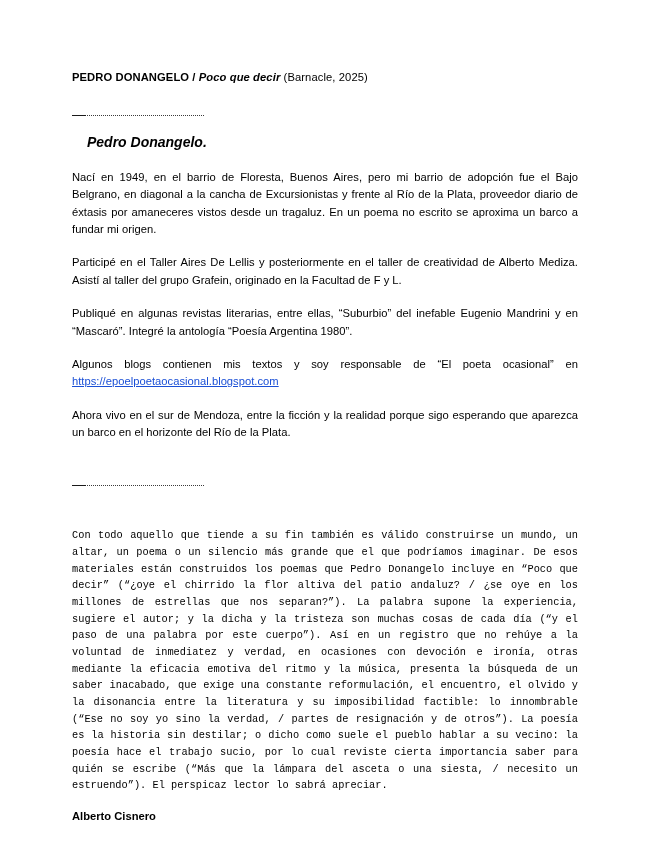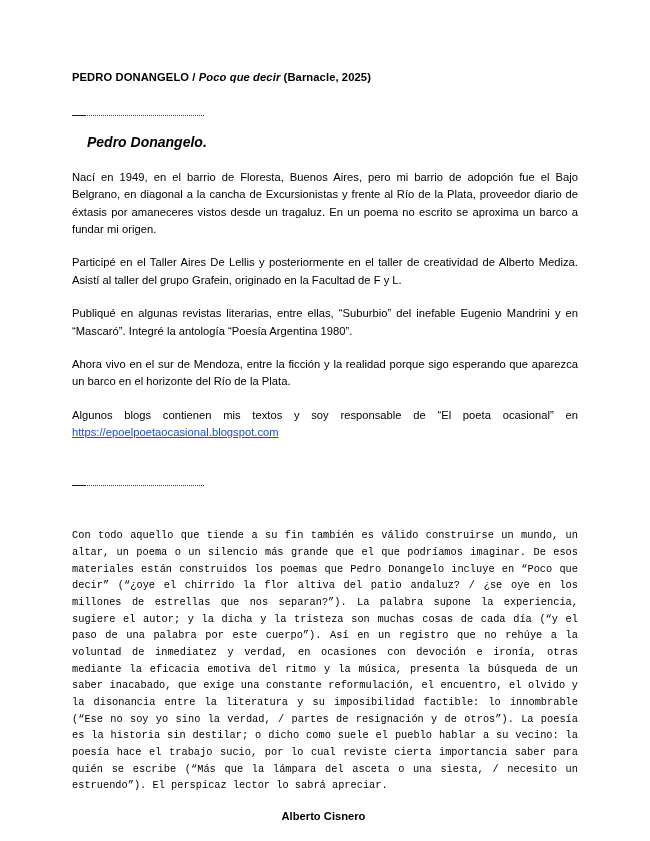--- a/index.html
+++ b/index.html
@@ -29,21 +29,21 @@
     letter-spacing: 0.1px;
   }
   .title-line .author-name {
     font-weight: bold;
   }
   .title-line .work-title {
     font-weight: bold;
     font-style: italic;
   }
   .title-line .imprint {
-    font-weight: bold;
+    font-weight: normal;
   }
   .sep {
     position: relative;
     height: 14px;
     margin: 0 0 10px 0;
   }
   .sep .solid {
     position: absolute;
     left: 0;
     top: 6px;
@@ -84,21 +84,21 @@
     font-size: 10.3px;
     line-height: 1.62;
     text-align: justify;
     margin: 0;
     letter-spacing: 0.01px;
     font-family: Liberation Mono, monospace;
   }
   .signature {
     font-size: 11.2px;
     font-weight: bold;
-    text-align: center;
+    text-align: left;
     margin: 16px 0 0 0;
     padding-right: 3px;
   }
   .spacer-1 { height: 19px; }
   .spacer-2 { height: 22px; }
   .spacer-3 { height: 24px; }
   .spacer-4 { height: 28px; }
   .poem-title {
     font-size: 11.2px;
     font-weight: bold;
@@ -120,23 +120,23 @@
   </div>
 
   <div class="bold-head">Pedro Donangelo.</div>
 
   <p class="bio">Nací en 1949, en el barrio de Floresta, Buenos Aires, pero mi barrio de adopción fue el Bajo Belgrano, en diagonal a la cancha de Excursionistas y frente al Río de la Plata, proveedor diario de éxtasis por amaneceres vistos desde un tragaluz. En un poema no escrito se aproxima un barco a fundar mi origen.</p>
 
   <p class="bio">Participé en el Taller Aires De Lellis y posteriormente en el taller de creatividad de Alberto Mediza. Asistí al taller del grupo Grafein, originado en la Facultad de F y L.</p>
 
   <p class="bio">Publiqué en algunas revistas literarias, entre ellas, “Suburbio” del inefable Eugenio Mandrini y en “Mascaró”. Integré la antología “Poesía Argentina 1980”.</p>
 
+  <p class="bio"><span>Algunos blogs contienen mis textos y soy responsable de “El poeta ocasional” en </span><a class="blog-link" href="#">https://epoelpoetaocasional.blogspot.com</a></p>
+
   <p class="bio">Ahora vivo en el sur de Mendoza, entre la ficción y la realidad porque sigo esperando que aparezca un barco en el horizonte del Río de la Plata.</p>
-
-  <p class="bio"><span>Algunos blogs contienen mis textos y soy responsable de “El poeta ocasional” en </span><a class="blog-link" href="#">https://epoelpoetaocasional.blogspot.com</a></p>
 
   <div class="spacer-2"></div>
 
   <div class="sep">
     <span class="solid"></span>
     <span class="dotted"></span>
   </div>
 
   <div class="spacer-3"></div>
 

